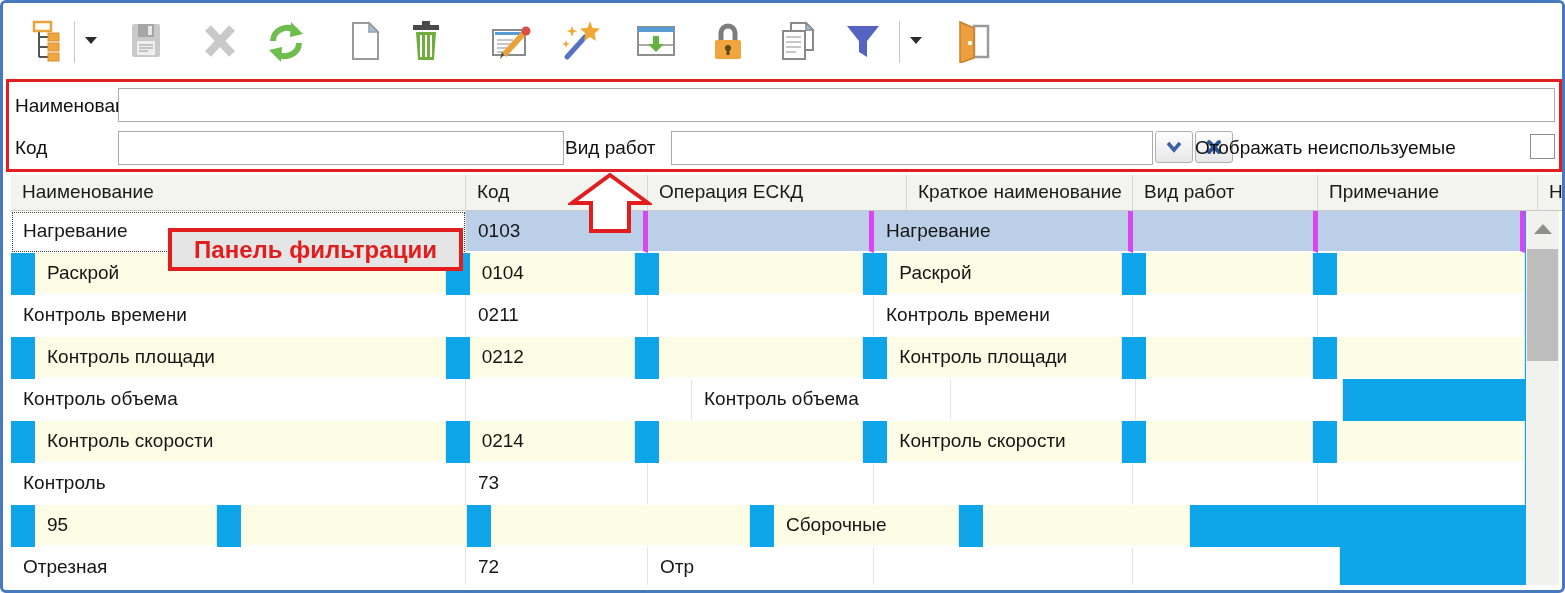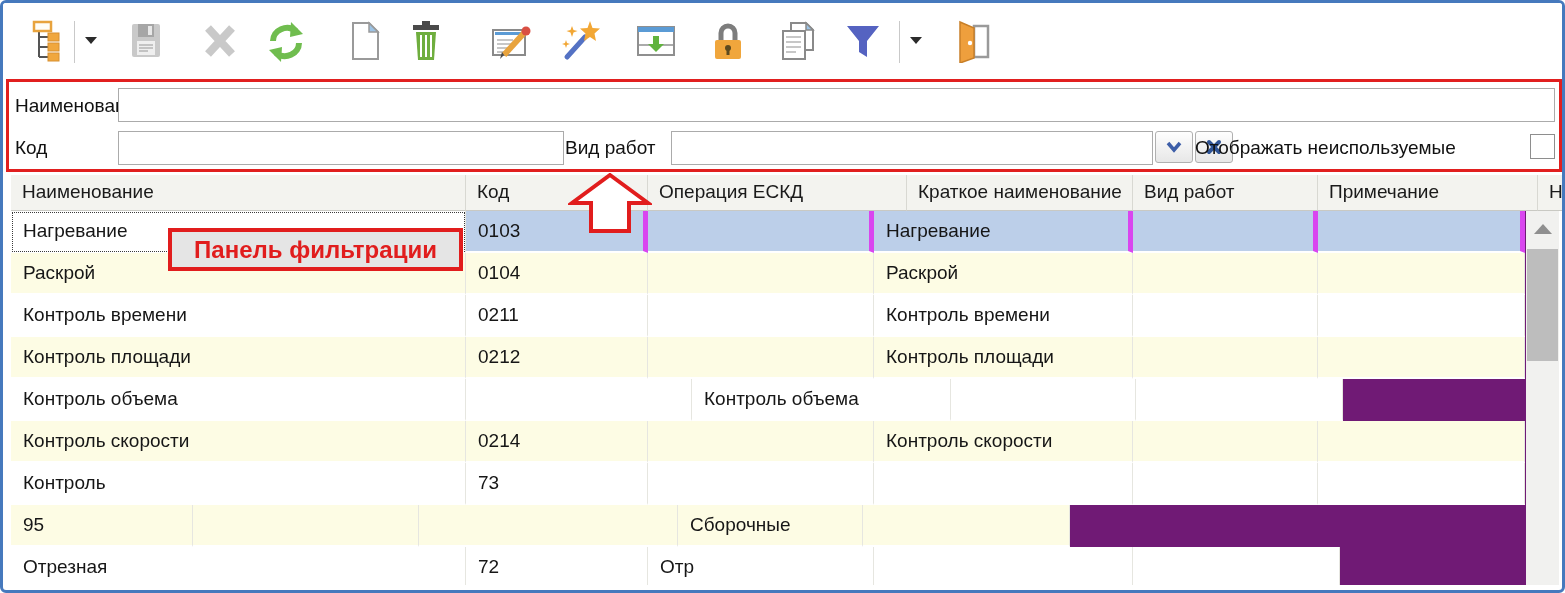--- a/index.html
+++ b/index.html
@@ -29,25 +29,25 @@
   
   .ann-arrow{position:absolute;left:565px;top:170px;z-index:7;}
   .ann-box{position:absolute;left:165px;top:225px;width:295px;height:43px;z-index:7;background:#e5e5e5;
     border:4px solid #e11d1d;display:flex;align-items:center;justify-content:center;}
   .ann-box span{color:#e11d1d;font-weight:bold;font-size:24px;white-space:nowrap;}
 
   
   .grid-header{position:absolute;left:8px;top:172px;width:1551px;height:36px;display:flex;background:#f3f3ef;z-index:1;}
   .hcell{height:36px;line-height:34px;padding-left:11px;font-size:19px;color:#1a1a1a;background:#f3f3ef;
     border-right:1px solid #d8d8d2;border-bottom:1px solid #c9c9c3;white-space:nowrap;overflow:hidden;}
-  .grid-body{position:absolute;left:8px;top:208px;width:1548px;bottom:5px;overflow:hidden;background:#701a75;}
+  .grid-body{position:absolute;left:8px;top:208px;width:1548px;bottom:5px;overflow:hidden;background:#0ea5e9;}
   .grow{display:flex;width:1514px;height:42px;}
   .cell{height:42px;line-height:40px;padding-left:12px;font-size:19px;white-space:nowrap;overflow:hidden;
     border-right:1px solid #e6e6e0;border-bottom:2px solid #ffffff;background:#fff;}
-  .grow.alt .cell{background:#fdfce4;}
+  .grow.alt .cell{background:#fdfce4;margin-left:24px;}
   .grow.selected .cell{background:#bccfe9;border-right:5px solid #d946ef;}
   .grow.selected .cell.focus-cell{background:#ffffff;outline:1px dotted #3a3a3a;outline-offset:-2px;border-right:1px solid #e6e6e0;}
   .c0{width:455px;} .c1{width:182px;} .c2{width:226px;} .c3{width:259px;} .c4{width:185px;} .c5{width:207px;}
   .grid-header .c5{width:220px;} .grid-header .c6{flex:1;border-right:none;}
 
   
   .vscroll{position:absolute;right:0;top:0;width:33px;bottom:0;background:#f1f1ef;}
   .vs-up{position:absolute;top:0;left:0;width:33px;height:36px;display:flex;align-items:center;justify-content:center;cursor:pointer;}
   .vs-up i{width:0;height:0;border-left:9px solid transparent;border-right:9px solid transparent;border-bottom:10px solid #8f8f8f;}
   .vs-thumb{position:absolute;left:1px;top:38px;width:31px;height:112px;background:#bdbdbd;cursor:pointer;}

